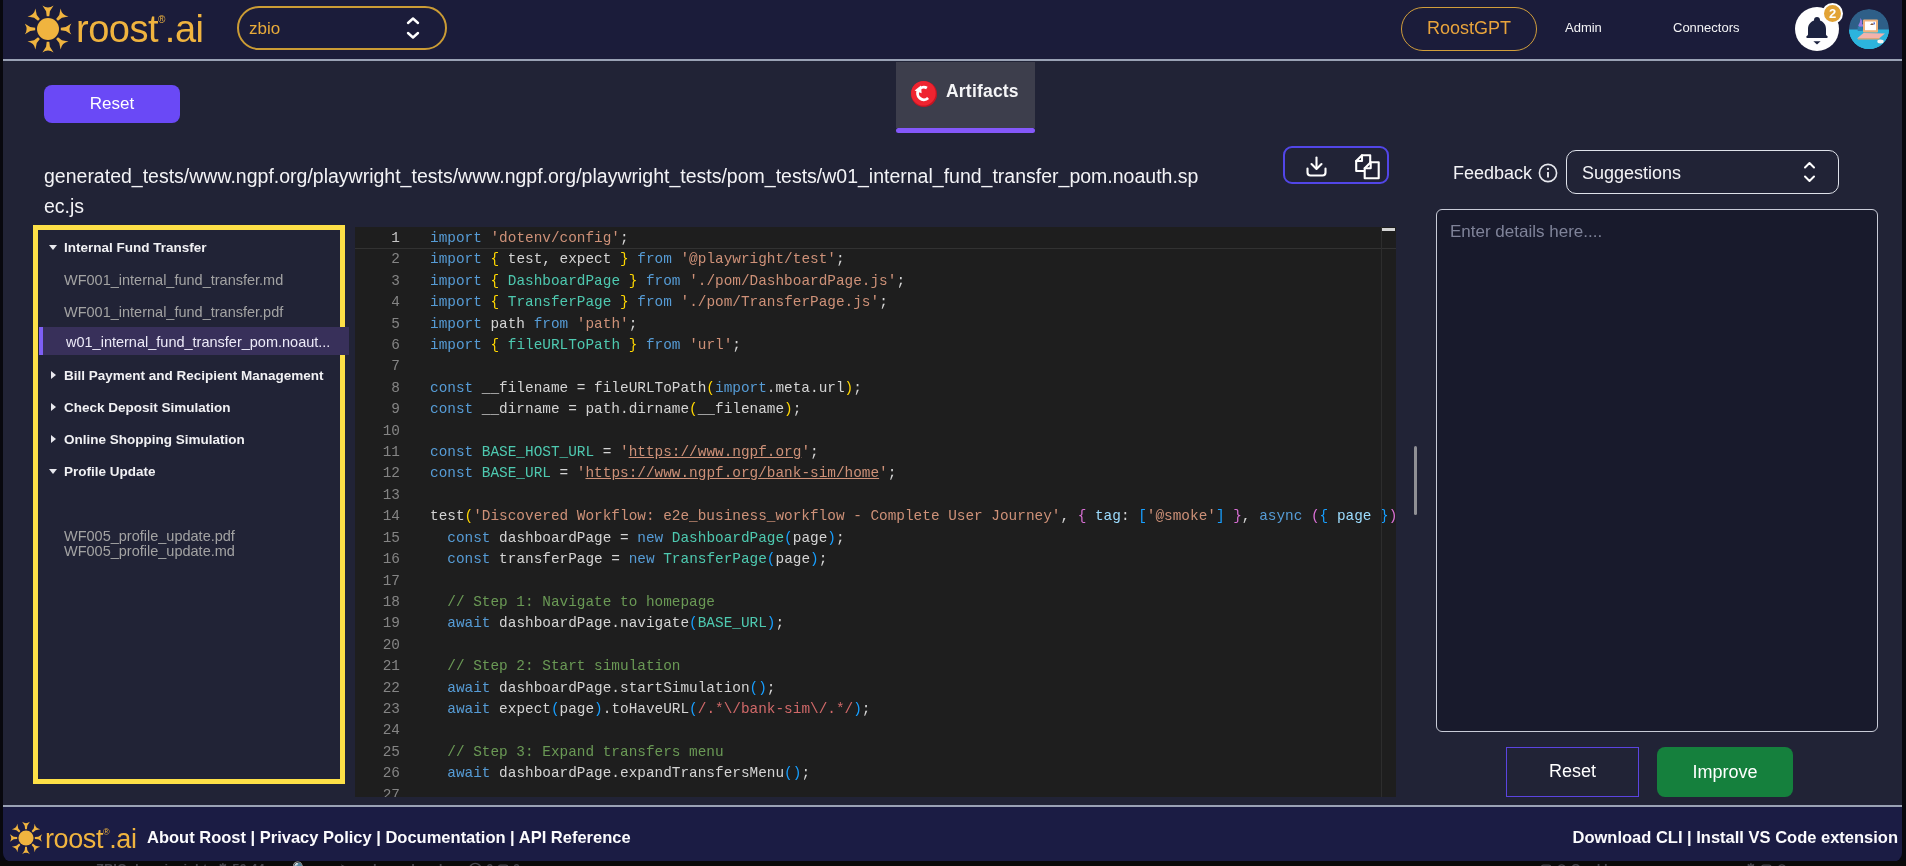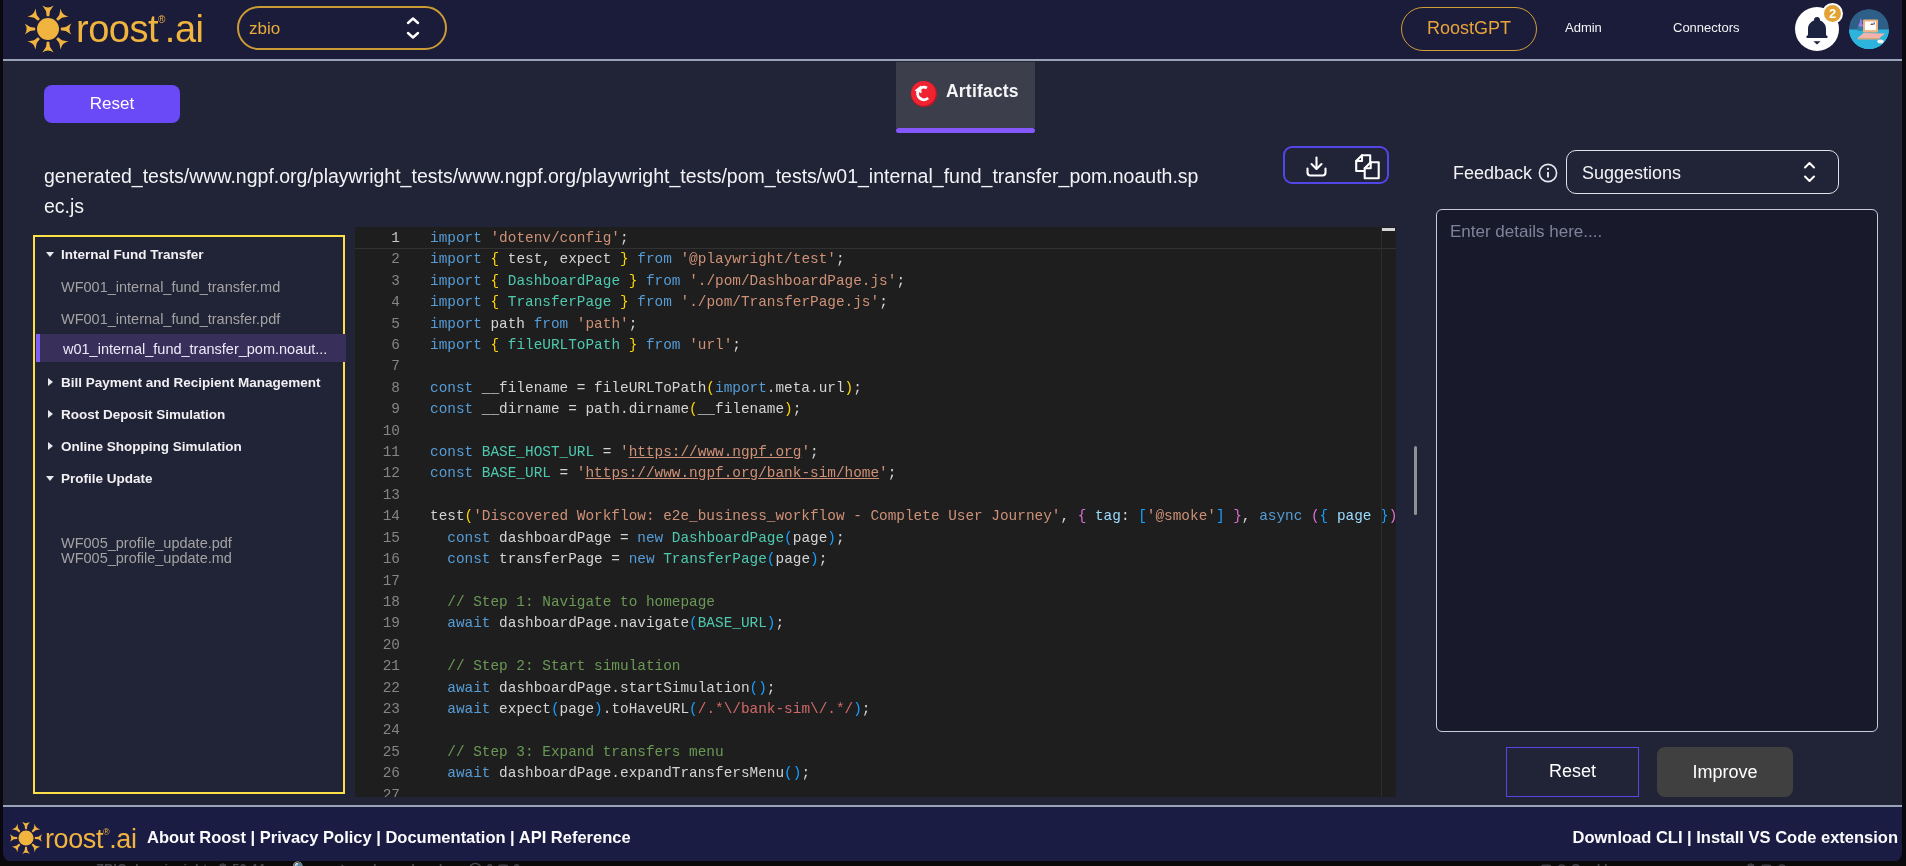--- a/index.html
+++ b/index.html
@@ -23,23 +23,23 @@
   #artline { left:893px; top:67px; width:139px; height:4.5px; background:#8458fa; border-radius:3px; }
   #arttxt { left:50px; top:19px; color:#f5f5f7; font-size:17.5px; font-weight:600; letter-spacing:.2px; }
   #filepath { left:41px; top:101px; width:1180px; color:#f3f3f6; font-size:19.5px; font-weight:500; line-height:29.5px; }
   #dlbox { left:1280px; top:85px; width:106px; height:38px; border:2px solid #5246e8; border-radius:9px; }
   #feedback { left:1450px; top:102px; color:#f3f3f6; font-size:18px; font-weight:500;text-align:center; }
   #sugg { left:1563px; top:89px; width:273px; height:44px; border:1.5px solid #dfe2ea; border-radius:10px; }
   #sugg .txt { position:absolute; left:15px; top:12px; color:#f3f3f6; font-size:18px; }
   #ta { left:1433px; top:148px; width:442px; height:523px; border:1.5px solid #c9ccd8; border-radius:6px; background:#181a2c;padding-left:20px; }
   #ta .ph { position:absolute; left:13px; top:12px; color:#7f8399; font-size:17px; }
   #resetbtn { left:1503px; top:686px; width:133px; height:50px; border:1.5px solid #5b44e0; border-radius:0; color:#fff; font-size:18px; text-align:center; line-height:47px; }
-  #improvebtn { left:1654px; top:686px; width:136px; height:50px; background:#404040; border-radius:8px; color:#fff; font-size:18px; text-align:center; line-height:50px; }
-  
-  #sidebar { left:30px; top:174px; width:312px; height:559px; border:2px solid #fde047; }
+  #improvebtn { left:1654px; top:686px; width:136px; height:50px; background:#15803d; border-radius:8px; color:#fff; font-size:18px; text-align:center; line-height:50px; }
+  
+  #sidebar { left:30px; top:164px; width:312px; height:559px; border:5px solid #fde047; }
   .trow { position:absolute; left:0; width:100%; height:32px; }
   .thead { color:#f1f1f4; font-size:13.5px; font-weight:bold; }
   .tfile { color:#a3a3a3; font-size:14.5px; }
   .caret { position:absolute; left:11px; top:13px; width:0; height:0; }
   .caret.open { border-left:4.5px solid transparent; border-right:4.5px solid transparent; border-top:5.5px solid #e8e8ee; }
   .caret.closed { border-top:4.5px solid transparent; border-bottom:4.5px solid transparent; border-left:5.5px solid #e8e8ee; left:13px; top:11px; }
   .tlabel { position:absolute; left:26px; top:8px; }
   #selrow { left:1px; top:97px; width:310px; height:28px; background:#38305a; border-left:4px solid #7e5ff5; }
   #selrow .tlabel { left:23px; top:7px; color:#eceaf8; font-size:14.5px; }
   
@@ -176,21 +176,21 @@
       </div>
     <div class="abs" id="selrow">
         <span class="tlabel">w01_internal_fund_transfer_pom.noaut...</span>
       </div>
     <div class="trow thead" style="top:130px;">
         <span class="caret closed"></span>
         <span class="tlabel">Bill Payment and Recipient Management</span>
       </div>
     <div class="trow thead" style="top:162px;">
         <span class="caret closed"></span>
-        <span class="tlabel">Roost Deposit Simulation</span>
+        <span class="tlabel">Check Deposit Simulation</span>
       </div>
     <div class="trow thead" style="top:194px;">
         <span class="caret closed"></span>
         <span class="tlabel">Online Shopping Simulation</span>
       </div>
     <div class="trow thead" style="top:226px;">
         <span class="caret open"></span>
         <span class="tlabel">Profile Update</span>
       </div>
     <div class="trow tfile" style="top:258px;margin-top:47px;">

